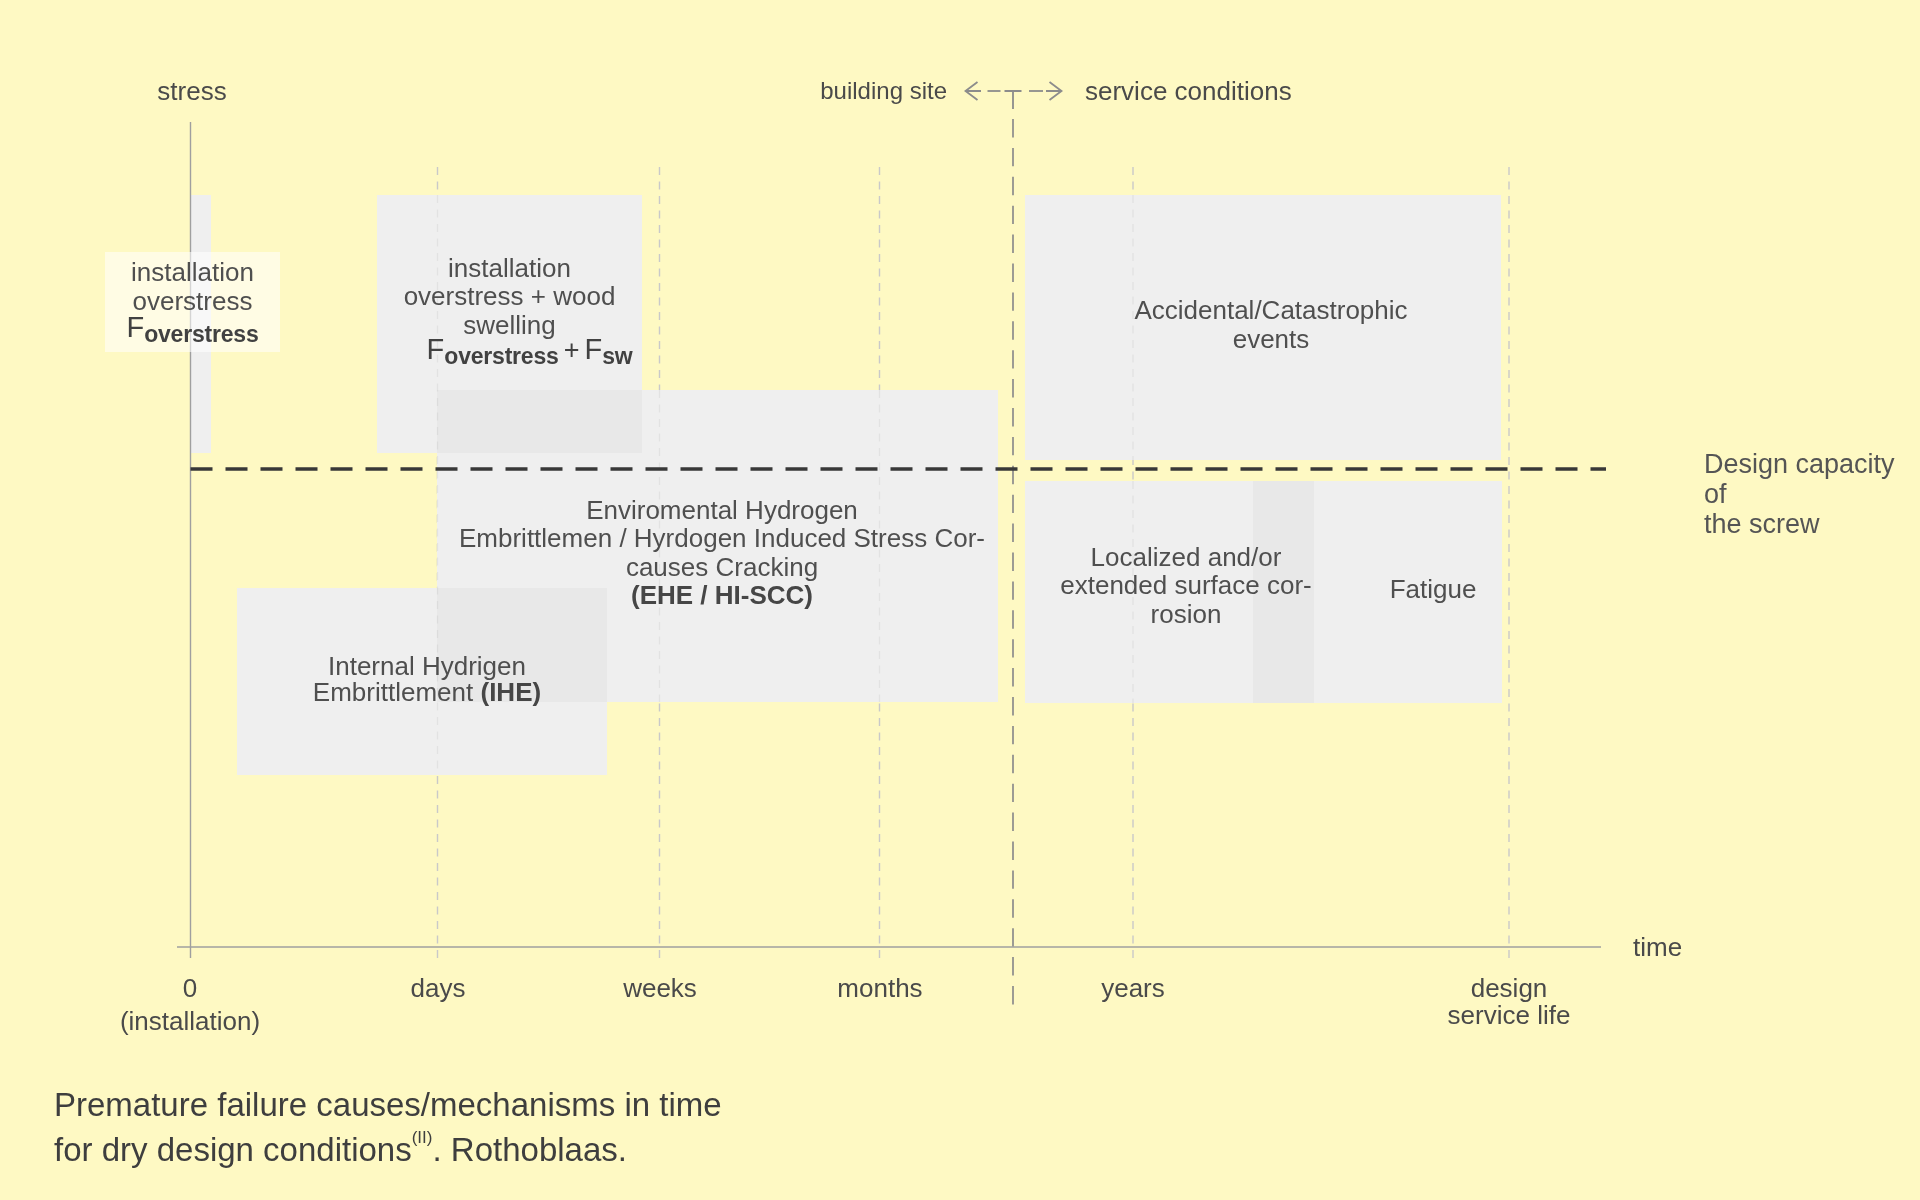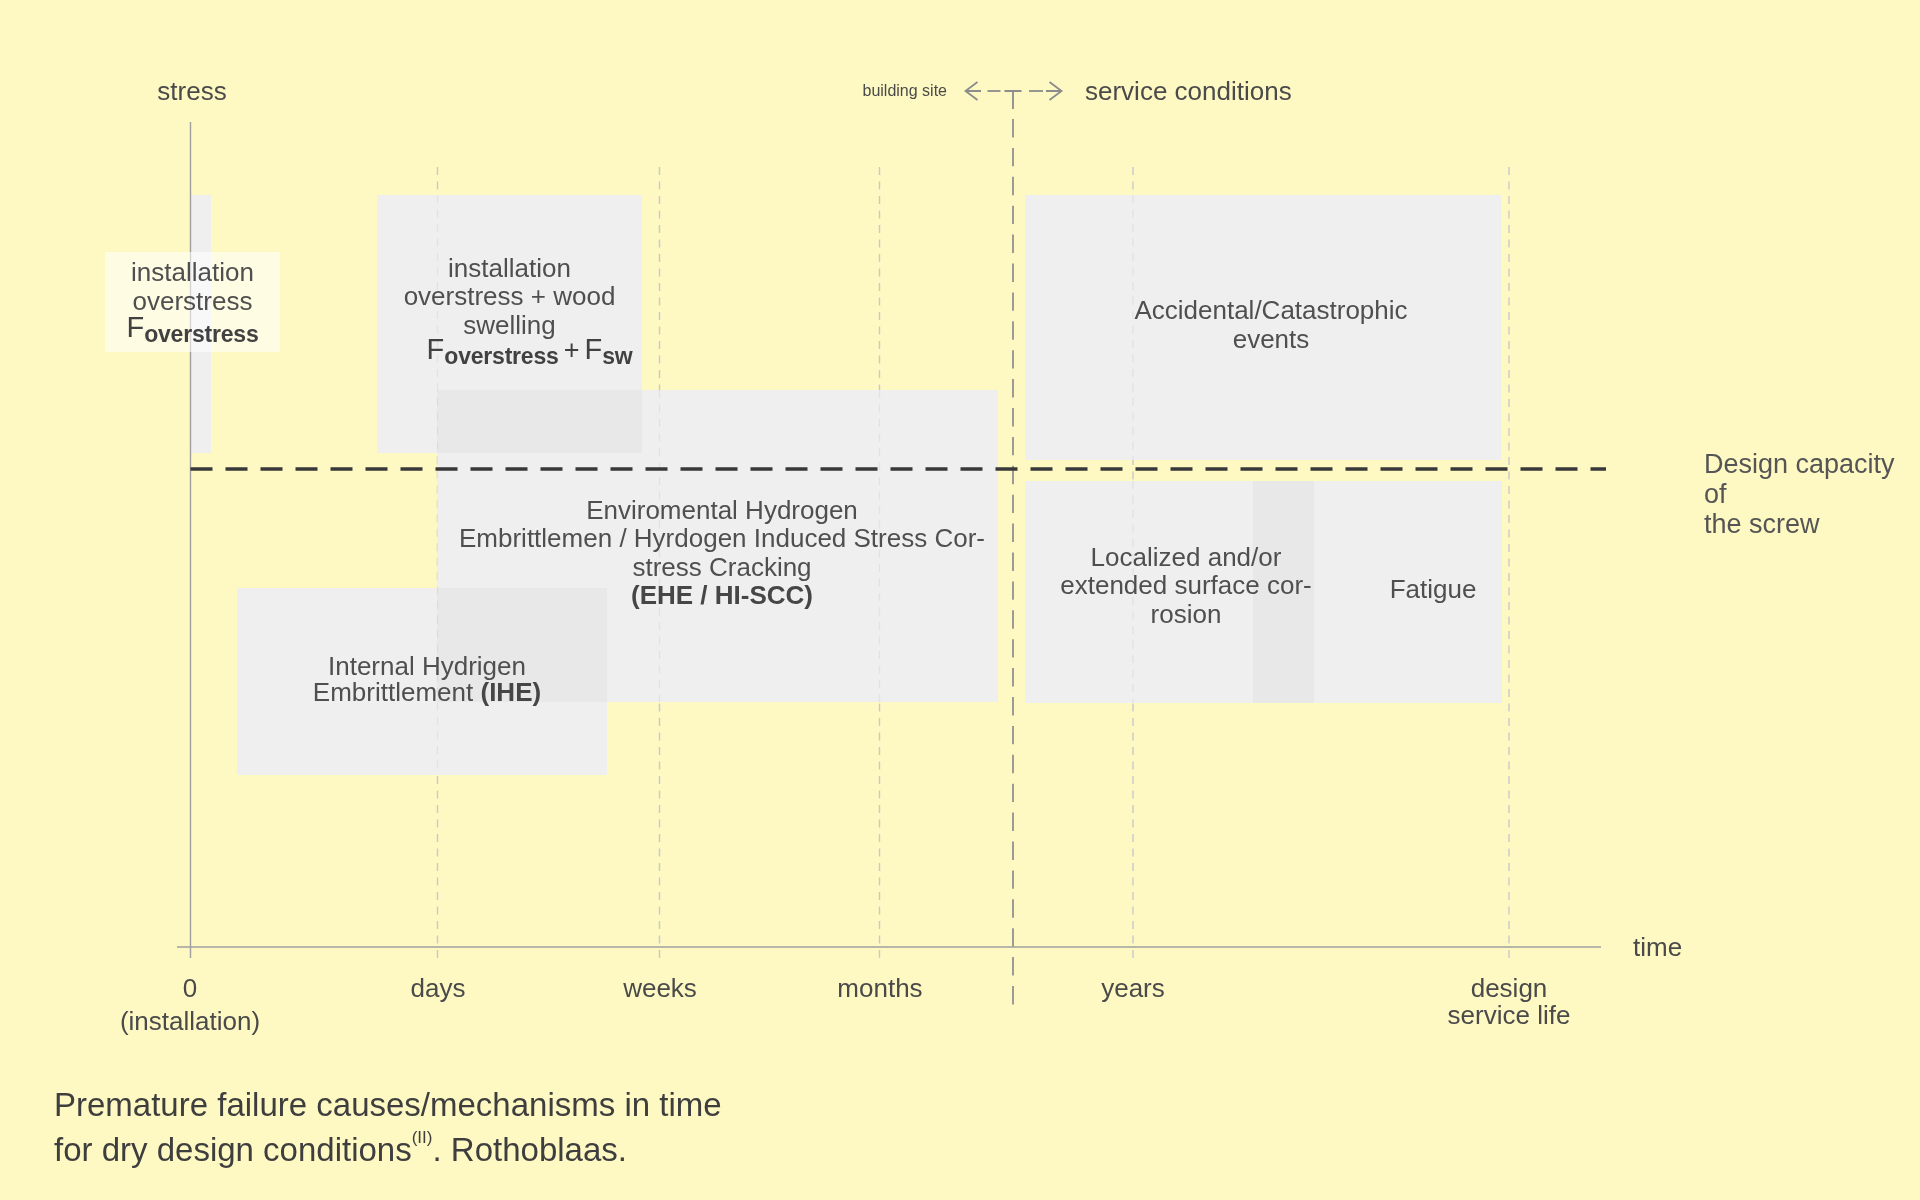--- a/index.html
+++ b/index.html
@@ -11,21 +11,21 @@
   .box{position:absolute;background:#efefef;}
   .overlap{position:absolute;background:#e8e8e8;}
   .lbl{position:absolute;font-size:26px;line-height:28.5px;text-align:center;color:#4f4f4f;}
   .lbl .ln{display:block;}
   .b{font-weight:bold;color:#464646;}
   .fvar{font-size:29px;line-height:33px;color:#414141;white-space:nowrap;}
   .fvar sub{font-size:23px;font-weight:bold;vertical-align:baseline;position:relative;top:0.22em;letter-spacing:-0.2px;}
   .fvar .plus{padding:0 5px;font-size:27px;}
   
   [data-name="y-axis-title"]{position:absolute;left:112px;top:78px;width:160px;text-align:center;font-size:26px;line-height:26px;color:#4a4a4a;}
-  [data-name="header-building-site"]{position:absolute;left:747px;top:78px;width:200px;text-align:right;font-size:16px;line-height:26px;color:#4a4a4a;}
+  [data-name="header-building-site"]{position:absolute;left:747px;top:78px;width:200px;text-align:right;font-size:24px;line-height:26px;color:#4a4a4a;}
   [data-name="header-service-conditions"]{position:absolute;left:1085px;top:78px;font-size:26px;line-height:26px;color:#4a4a4a;white-space:nowrap;}
   
   [data-name="region-overstress-fill"]{left:191px;top:195px;width:20px;height:258px;}
   [data-name="region-overstress-swelling-fill"]{left:377px;top:195px;width:265px;height:258px;}
   [data-name="region-ehe-fill"]{left:437px;top:390px;width:561px;height:312px;}
   [data-name="region-ihe-fill"]{left:237px;top:588px;width:370px;height:187px;}
   [data-name="region-accidental-fill"]{left:1025px;top:195px;width:476px;height:265px;}
   [data-name="region-corrosion-fill"]{left:1025px;top:481px;width:289px;height:222px;}
   [data-name="region-fatigue-fill"]{left:1253px;top:481px;width:249px;height:222px;}
   [data-name="overlap-swelling-ehe"]{left:437px;top:390px;width:205px;height:63px;}
@@ -119,21 +119,21 @@
   <div class="lbl" data-name="region-overstress-swelling-label">
     <span class="ln" data-name="region-overstress-swelling-line1">installation</span>
     <span class="ln" data-name="region-overstress-swelling-line2">overstress + wood</span>
     <span class="ln" data-name="region-overstress-swelling-line3">swelling</span>
     <span class="fvar" data-name="region-overstress-swelling-formula"><span data-name="formula-symbol">F</span><sub data-name="formula-subscript">overstress</sub><span class="plus" data-name="formula-plus-sign">+</span><span data-name="formula-symbol">F</span><sub data-name="formula-subscript">sw</sub></span>
   </div>
 
   <div class="lbl" data-name="region-ehe-label">
     <span class="ln" data-name="region-ehe-line1">Enviromental Hydrogen</span>
     <span class="ln" data-name="region-ehe-line2">Embrittlemen / Hyrdogen Induced Stress Cor-</span>
-    <span class="ln" data-name="region-ehe-line3">stress Cracking</span>
+    <span class="ln" data-name="region-ehe-line3">causes Cracking</span>
     <span class="ln b" data-name="region-ehe-line4">(EHE / HI-SCC)</span>
   </div>
 
   <div class="lbl" data-name="region-accidental-label">
     <span class="ln" data-name="region-accidental-line1">Accidental/Catastrophic</span>
     <span class="ln" data-name="region-accidental-line2">events</span>
   </div>
 
   <div class="lbl" data-name="region-ihe-label">
     <span class="ln" data-name="region-ihe-line1">Internal Hydrigen</span>

